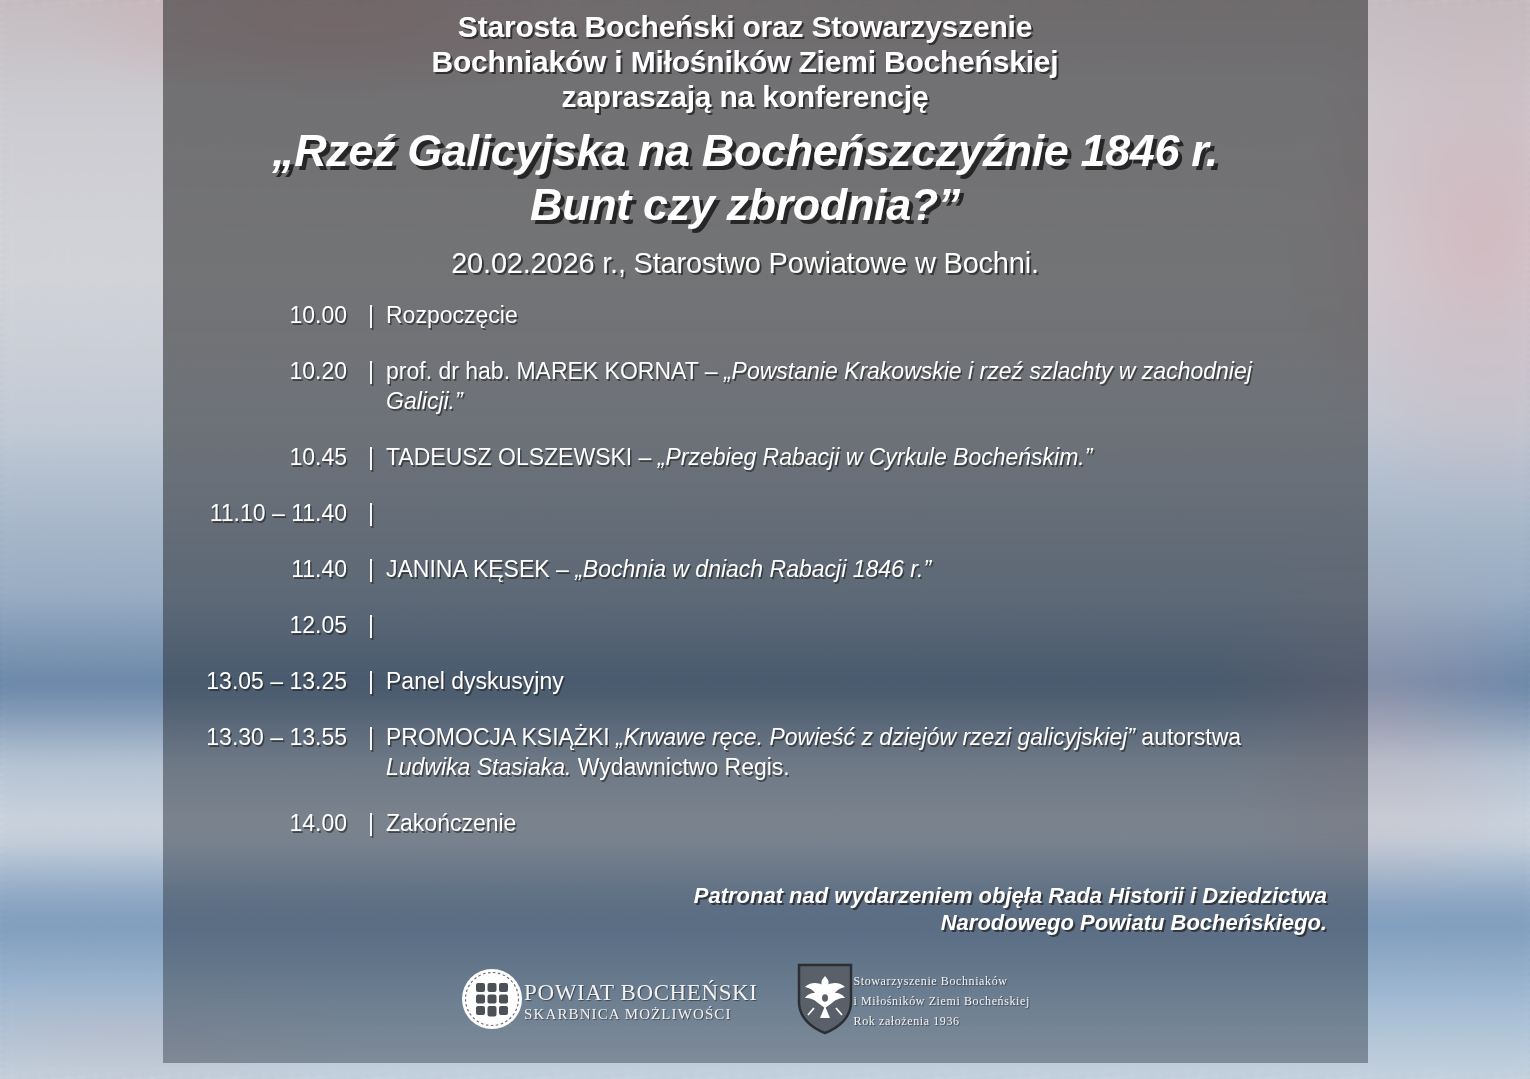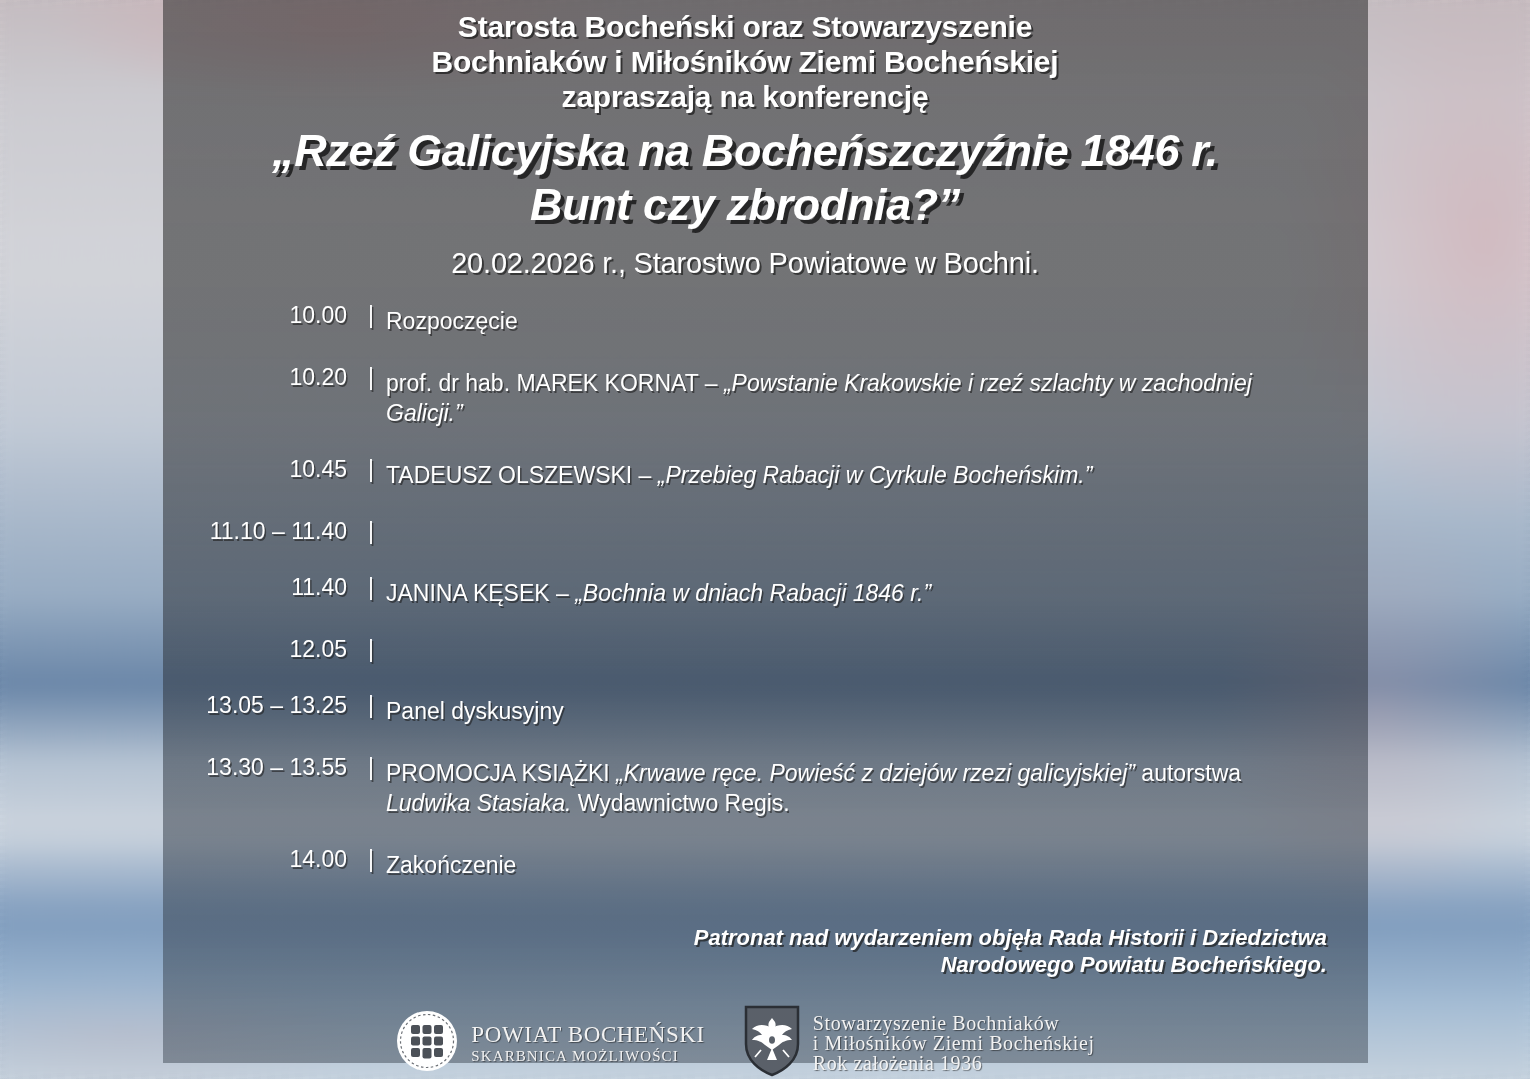--- a/index.html
+++ b/index.html
@@ -156,21 +156,20 @@
     font-size: 23px;
     line-height: 30px;
     text-shadow: 1.5px 1.5px 0 rgba(30,30,30,0.6);
   }
   .desc {
     flex: 1 1 auto;
     font-size: 23px;
     line-height: 30px;
     padding-right: 18px;
     text-shadow: 1.5px 1.5px 0 rgba(30,30,30,0.6);
-    margin-top: 6px;
   }
   .desc i { }
 
   
   .patronage {
     text-align: right;
     font-style: italic;
     font-weight: bold;
     font-size: 22px;
     line-height: 27px;
@@ -182,32 +181,31 @@
   .logos {
     display: flex;
     justify-content: center;
     align-items: center;
     gap: 38px;
     margin-top: 26px;
   }
   .logo {
     display: flex;
     align-items: center;
-    gap: 12px;
   }
   .logo-text {
     font-family: "Liberation Serif", serif;
     color: #f2f2f2;
     letter-spacing: 0.6px;
     text-shadow: 1px 1px 1px rgba(20,20,20,0.55);
   }
   .logo-text .l1 { font-size: 23px; display: block; }
   .logo-text .l2 { font-size: 15px; display: block; letter-spacing: 1.1px; }
   .assoc-text { line-height: 20px; }
-  .assoc-text span { font-size: 20px; display: block; }
+  .assoc-text span { font-size: 12px; display: block; }
 </style>
 </head>
 <body>
 
 <div id="poster">
 
   <div class="bg-base"></div>
   <div class="bg-pink"></div>
   <div class="bg-streaks"></div>
   <div class="bg-blur"></div>

